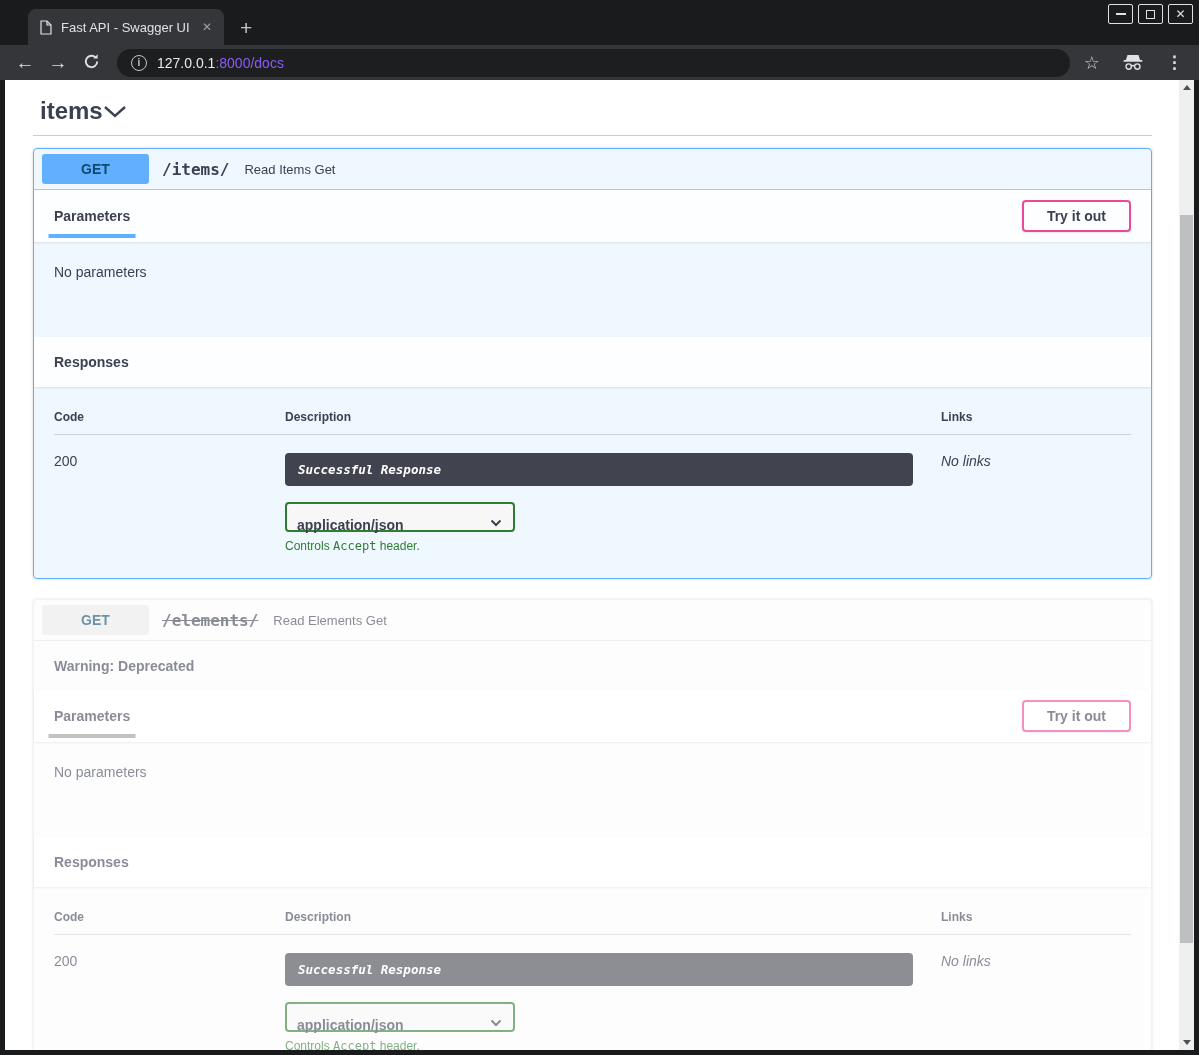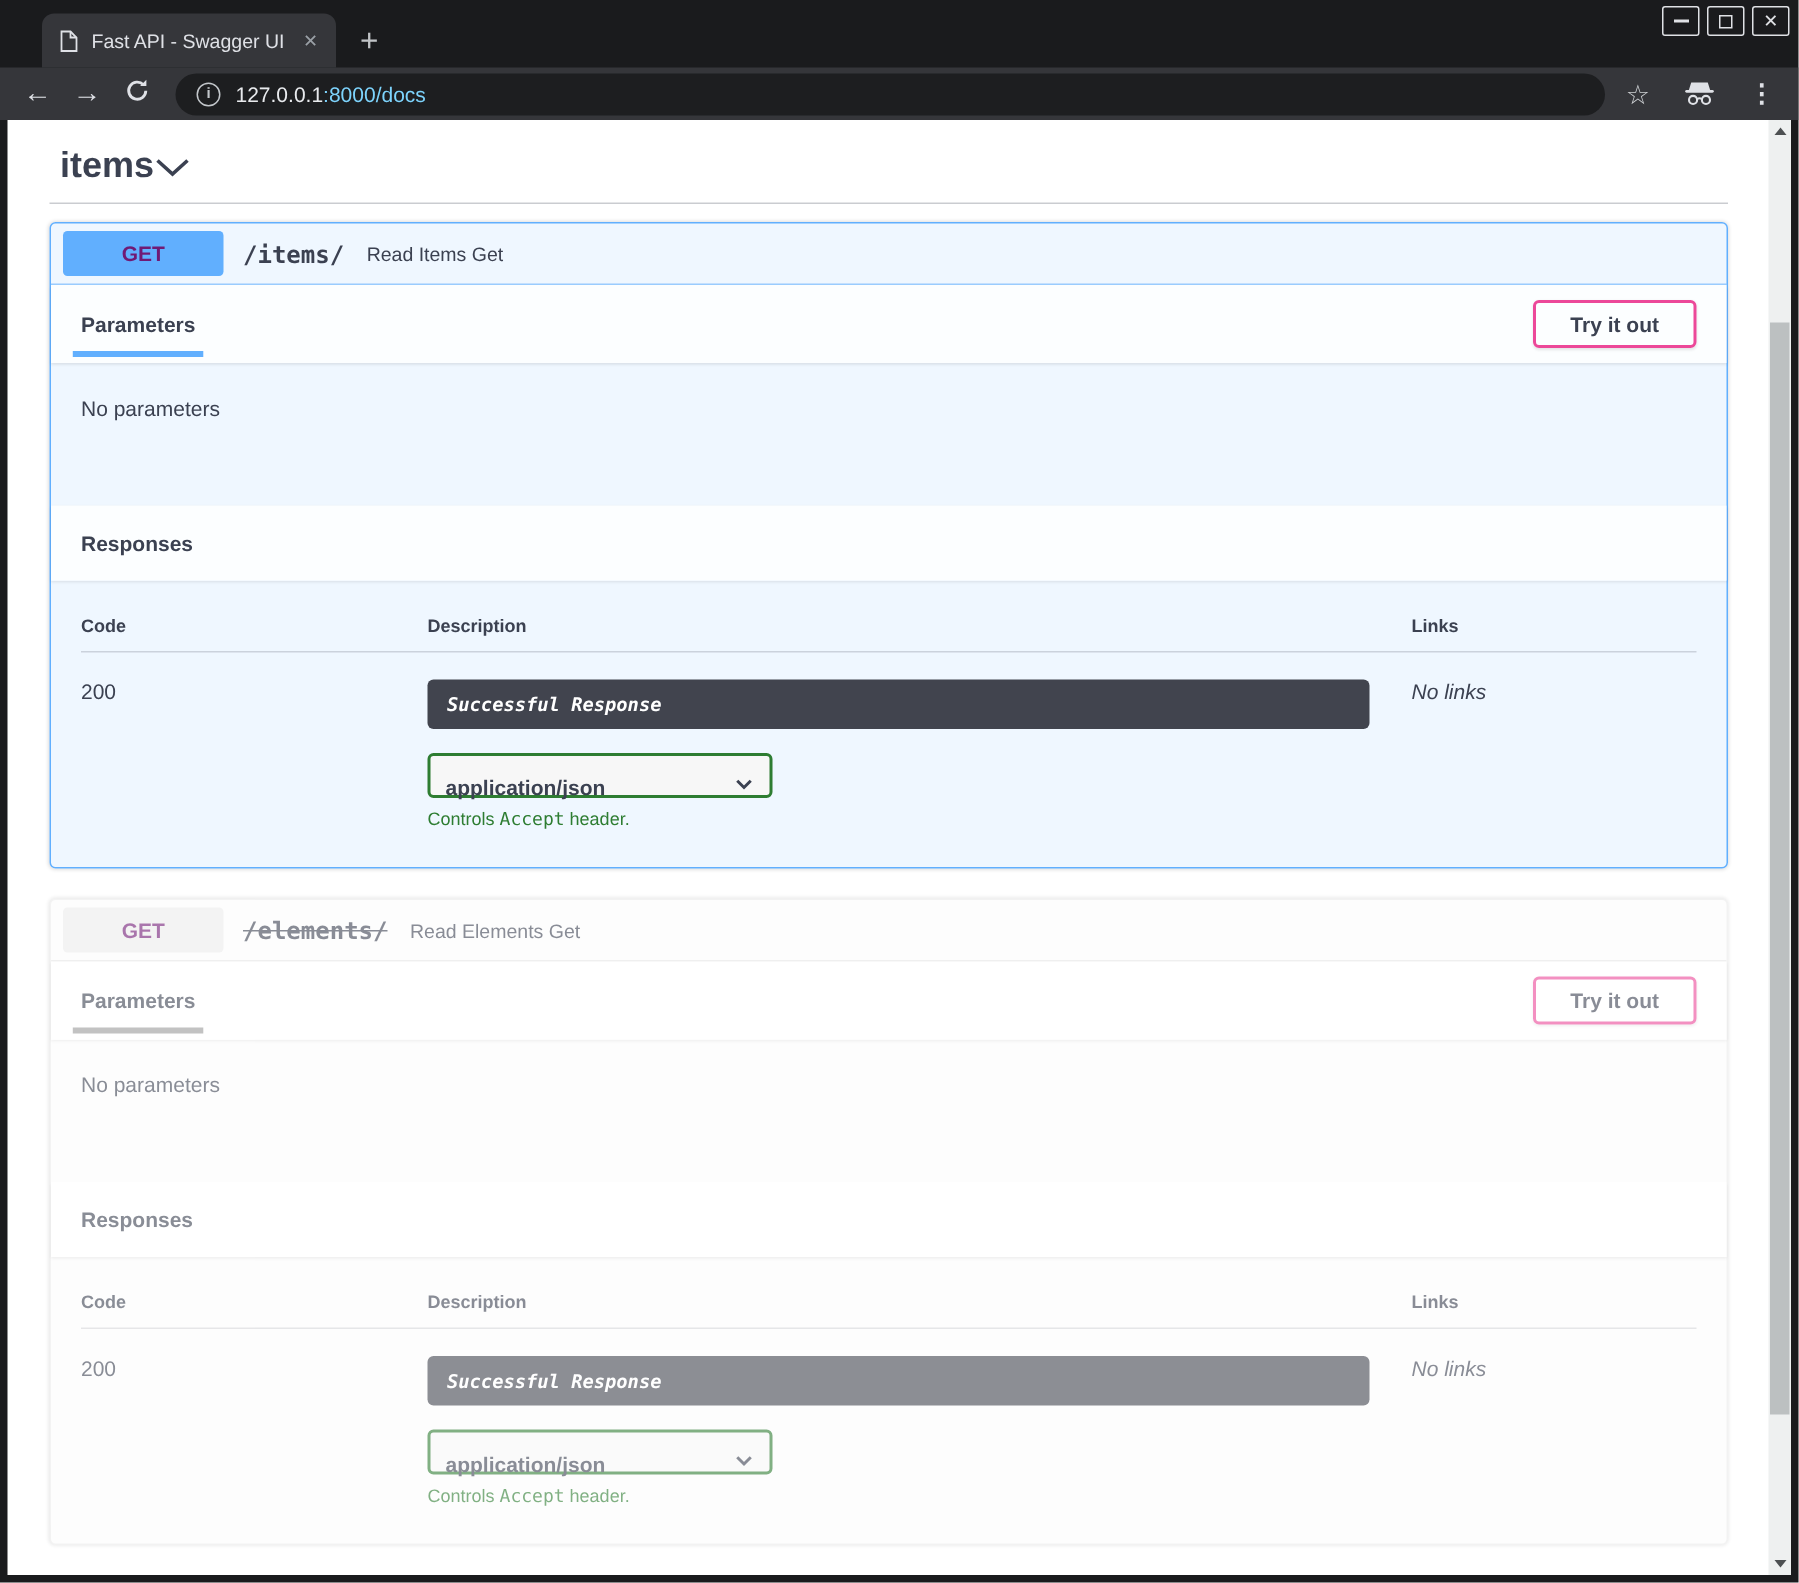--- a/index.html
+++ b/index.html
@@ -18,40 +18,40 @@
   .glyph-min { width:10px; border-top:2px solid #dfe1e5; }
   .glyph-max { width:9px; height:9px; border:1.5px solid #dfe1e5; }
   .glyph-close { font-size:12px; line-height:1; }
 
   .toolbar { height:35px; background:#35363a; display:flex; align-items:center; padding:0 10px 0 12px; }
   .nav-icon { width:26px; text-align:center; color:#dfe1e6; font-size:19px; line-height:1; margin-right:7px; }
   .omnibox { flex:1; height:28px; margin-left:6px; background:#1d1e20; border-radius:14px; display:flex; align-items:center; padding:0 14px; gap:10px; }
   .info-badge { width:16px; height:16px; border:1.5px solid #c3c7cb; border-radius:50%; color:#c3c7cb; font-size:10px; font-weight:700; display:flex; align-items:center; justify-content:center; flex:none; }
   .url { font-size:14px; white-space:nowrap; }
   .url-host { color:#e8eaed; }
-  .url-rest { color:#7dd3fc; }
+  .url-rest { color:#8b5cf6; }
   .toolbar-right { display:flex; align-items:center; gap:22px; margin-left:14px; margin-right:6px; }
   .star { color:#cdd0d3; font-size:18px; line-height:1; }
   .dots { color:#dfe1e6; font-size:17px; font-weight:700; line-height:1; }
 
   
   .content { position:absolute; top:80px; left:5px; right:5px; bottom:5px; background:#ffffff; overflow:hidden; }
   .swagger { padding:9px 42px 0 28px; color:#3b4151; }
   .tag-header { display:flex; align-items:center; padding:8px 0 6px 7px; }
   .tag-title { font-size:24px; font-weight:700; }
   .tag-divider { border-bottom:1px solid rgba(59,65,81,.27); margin:4px 0 12px 0; }
 
   .opblock { border-radius:4px; box-shadow:0 0 3px rgba(0,0,0,.19); margin-bottom:20px; }
   .opblock.get { border:1px solid #61affe; background:rgba(97,175,254,.1); }
   .opblock.deprecated { border:1px solid #ebebeb; background:#fcfcfc; opacity:.6; }
 
   .op-summary { display:flex; align-items:center; padding:5px 8px; }
   .opblock.get .op-summary { border-bottom:1px solid rgba(97,175,254,.6); }
   .opblock.deprecated .op-summary { border-bottom:1px solid #e6e6e6; }
-  .method-btn { width:107px; padding:7px 0; text-align:center; background:#61affe; color:#701a75; font-size:14px; font-weight:700; border-radius:3px; }
+  .method-btn { width:107px; padding:7px 0; text-align:center; background:#61affe; color:#0c4a6e; font-size:14px; font-weight:700; border-radius:3px; }
   .opblock.deprecated .method-btn { background:#ebebeb; }
   .op-path { margin-left:13px; font-family:"DejaVu Sans Mono", monospace; font-size:16px; font-weight:700; color:#3b4151; }
   .opblock.deprecated .op-path { text-decoration:line-through; }
   .op-desc { margin-left:15px; font-size:13px; color:#3b4151; }
 
   .deprecated-warning { padding:17px 20px 16px; font-size:14px; font-weight:700; color:#3b4151; }
 
   .section-header { display:flex; justify-content:space-between; align-items:center; padding:10px 20px; background:rgba(255,255,255,.8); box-shadow:0 1px 2px rgba(0,0,0,.1); min-height:50px; }
   .sh-title { font-size:14px; font-weight:700; color:#3b4151; position:relative; }
   .sh-title.tab-active:after { content:""; position:absolute; left:50%; transform:translateX(-50%); bottom:-14px; width:114%; height:4px; }
@@ -202,20 +202,21 @@
       </div>
     </div>
 
     <div class="opblock deprecated">
       <div class="op-summary">
         <span class="method-btn">GET</span>
         <span class="op-path">/elements/</span>
         <span class="op-desc">Read Elements Get</span>
       </div>
 
+      <div class="deprecated-warning">Warning: Deprecated</div>
 
       <div class="section-header">
         <span class="sh-title tab-active">Parameters</span>
         <button class="tryout-btn">Try it out</button>
       </div>
       <div class="params-body">
         <span>No parameters</span>
       </div>
 
       <div class="section-header">

